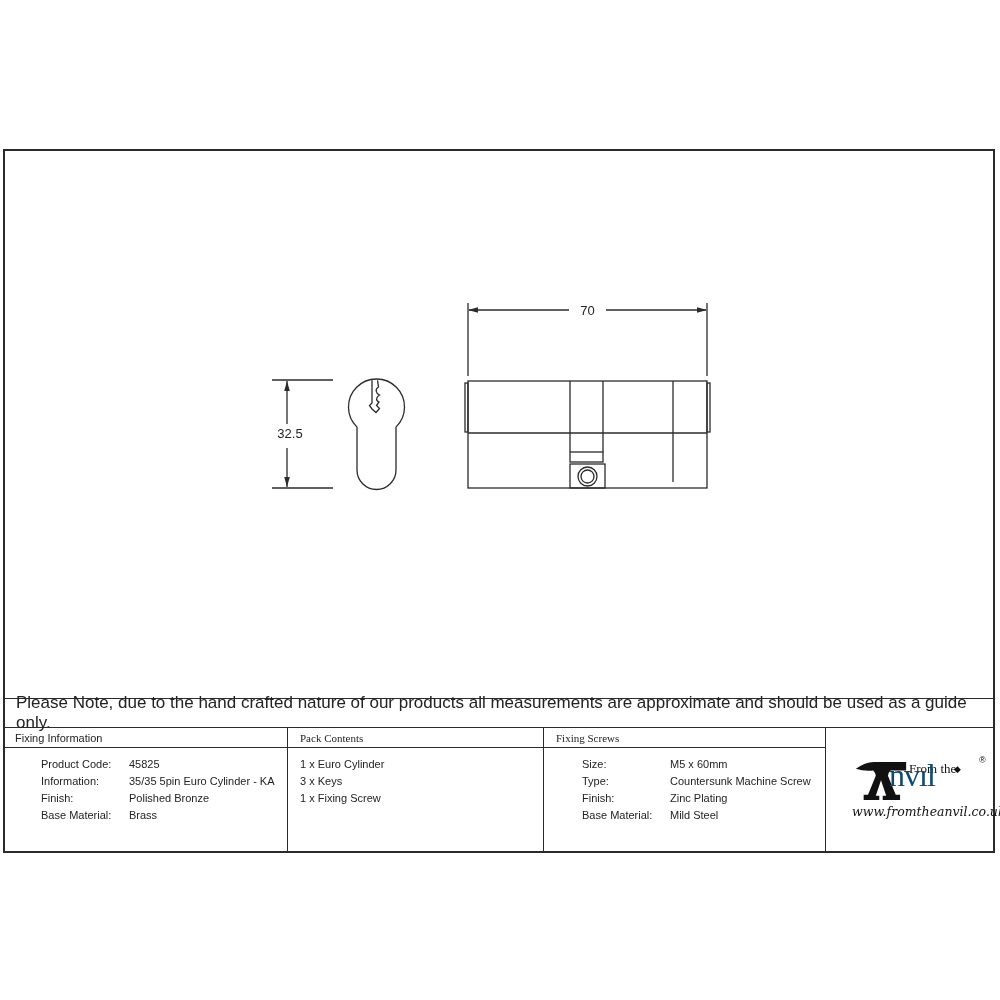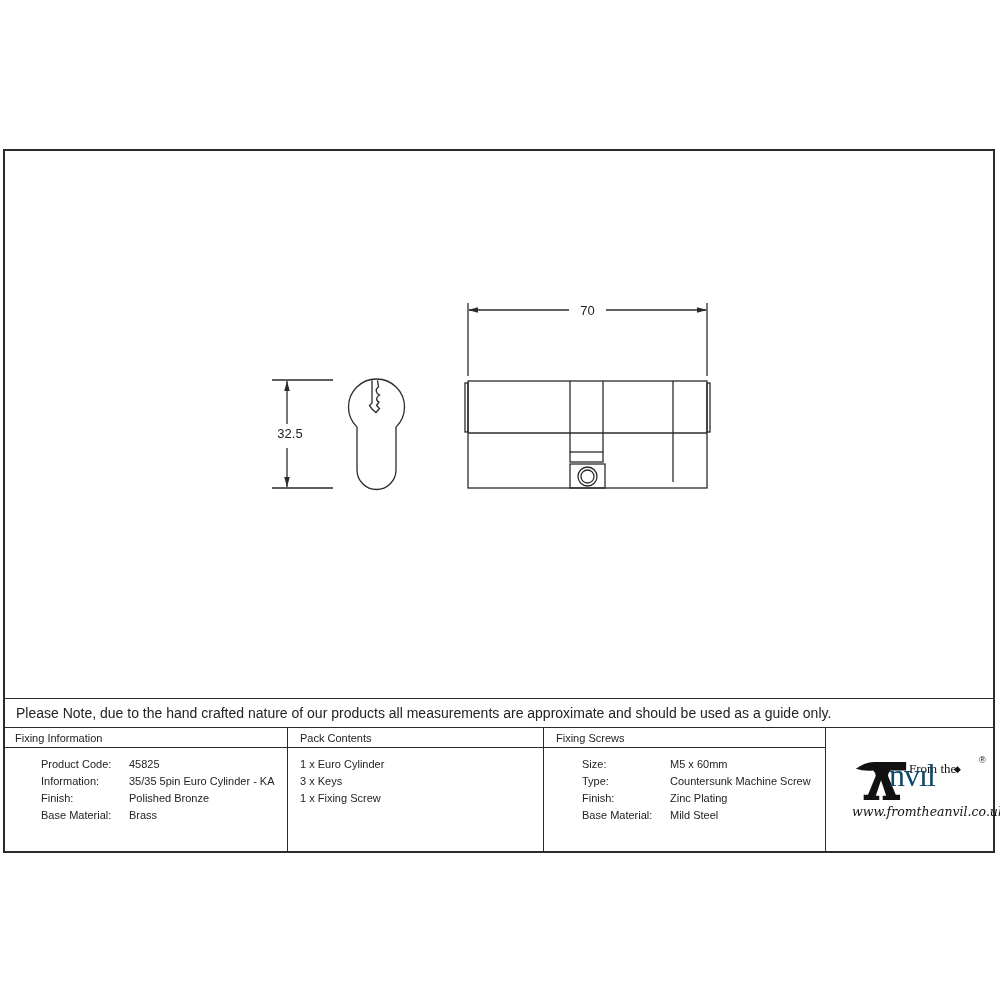--- a/index.html
+++ b/index.html
@@ -1,28 +1,28 @@
 <!DOCTYPE html>
 <html><head>
 <meta charset="utf-8">
 <style>
   html,body{margin:0;padding:0;background:#ffffff;}
   body{width:1000px;height:1000px;position:relative;font-family:"Liberation Sans",sans-serif;color:#232323;}
   .sheet{position:absolute;left:3px;top:149px;width:992px;height:704px;border:2px solid #2b2b2b;box-sizing:border-box;background:#fff;}
   .drawing-area{position:absolute;left:0;top:0;width:988px;height:547px;}
   .drawing-svg{position:absolute;left:245px;top:129px;}
-  .note-row{position:absolute;left:0;top:547px;width:988px;height:30px;border-top:1.5px solid #2b2b2b;border-bottom:1.5px solid #2b2b2b;box-sizing:border-box;display:flex;align-items:center;padding-left:11px;font-size:14px;}
+  .note-row{position:absolute;left:0;top:547px;width:988px;height:30px;border-top:1.5px solid #2b2b2b;border-bottom:1.5px solid #2b2b2b;box-sizing:border-box;display:flex;align-items:center;padding-left:11px;font-size:17px;}
   .spec-table{position:absolute;left:0;top:577px;width:988px;height:123px;}
   .col{position:absolute;top:0;height:123px;box-sizing:border-box;}
   .col-1{left:0;width:282px;}
   .col-2{left:282px;width:256px;border-left:1.5px solid #2b2b2b;}
   .col-3{left:538px;width:282px;border-left:1.5px solid #2b2b2b;}
   .col-4{left:820px;width:168px;border-left:1.5px solid #2b2b2b;}
   .col-head{height:20px;border-bottom:1.5px solid #2b2b2b;box-sizing:border-box;display:flex;align-items:center;padding-left:10px;font-size:11px;}
-  .col-2 .col-head,.col-3 .col-head{padding-left:12px;}
+  .col-2 .col-head,.col-3 .col-head{padding-left:12px;font-family:Liberation Serif, serif;}
   .col-body{padding:8px 0 0 10px;font-size:11px;line-height:17px;}
   .col-2 .col-body,.col-3 .col-body{padding-left:12px;}
   .kv{white-space:nowrap;}
   .kv .k{display:inline-block;width:88px;padding-left:26px;}
   .logo{position:absolute;left:29px;top:27px;width:134px;height:64px;}
   .logo .anvil-mark{position:absolute;left:0;top:5px;}
   .logo .from-the{position:absolute;left:54px;top:6px;font-family:"Liberation Serif",serif;font-size:13px;color:#111;}
   .logo .brand{position:absolute;left:34px;top:4px;font-family:"Liberation Serif",serif;font-size:32px;line-height:1;color:#0c4a6e;letter-spacing:-1px;}
   .logo .tittle{position:absolute;left:99px;top:9px;font-size:9px;color:#111;}
   .logo .reg{position:absolute;left:124px;top:0px;font-size:9px;color:#111;}

